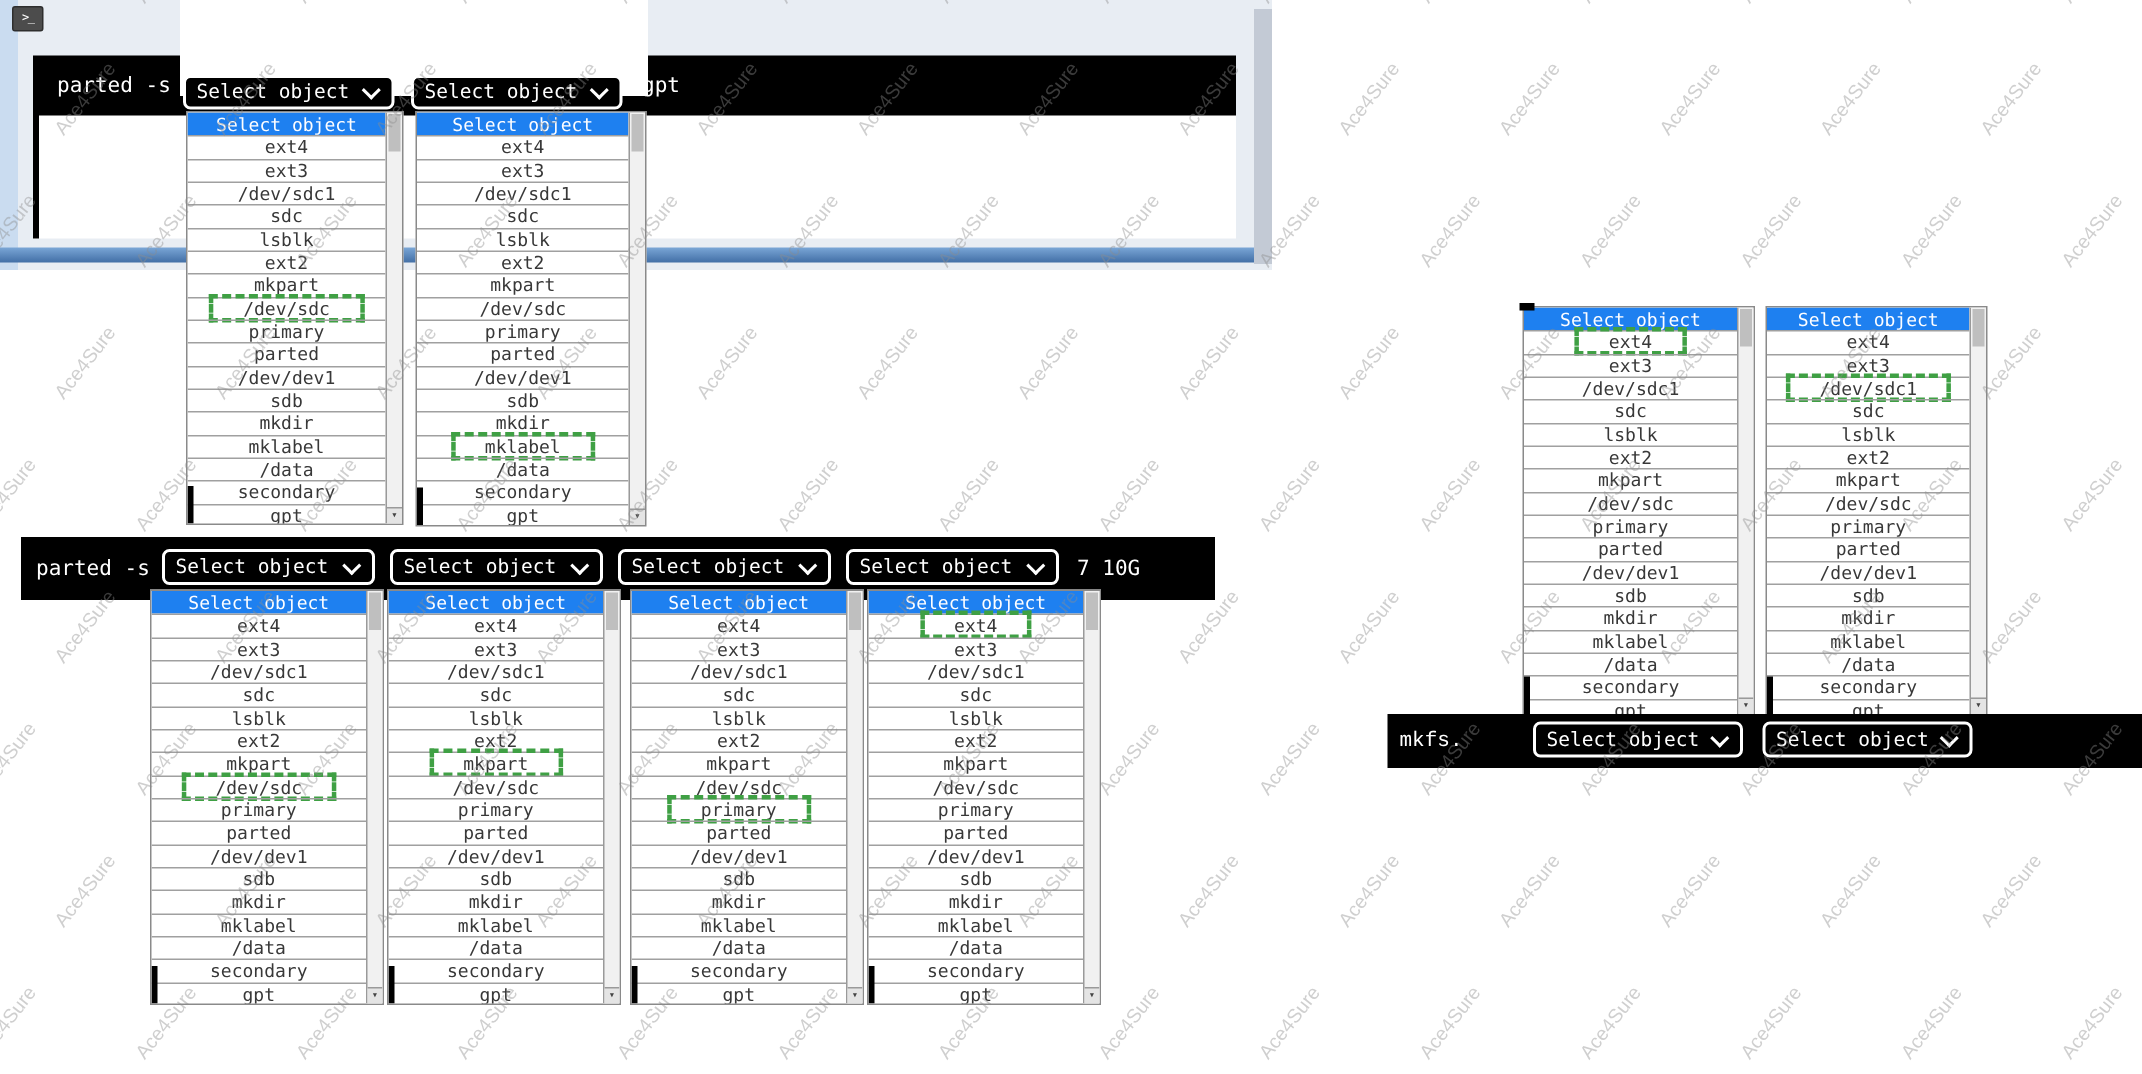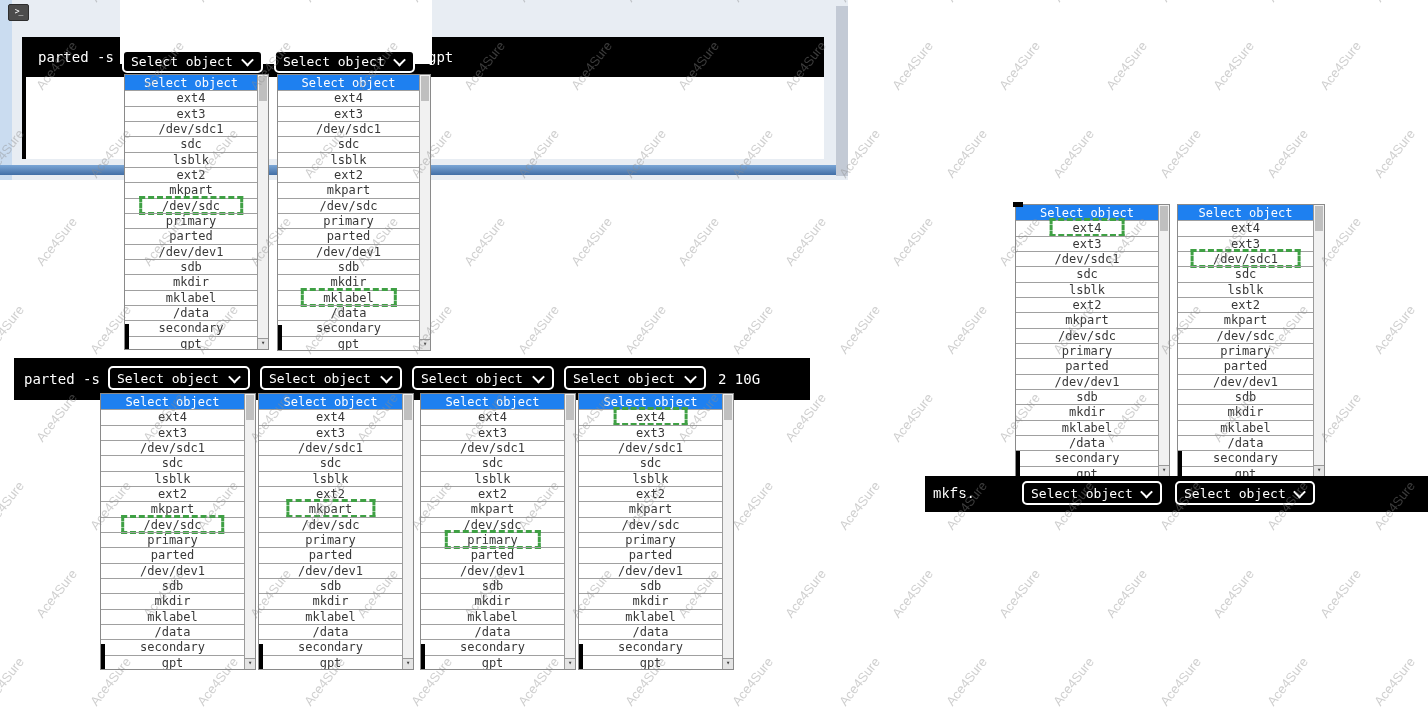--- a/index.html
+++ b/index.html
@@ -126,21 +126,21 @@
     </div>
   <div class="sb">
     <div class="thumb"></div>
     <div class="dn">▾</div>
   </div>
   <div class="corner"></div>
 </div>
 
 <div class="abs bar" style="left:14px;top:358px;width:796px;height:42px;">
   <span class="pfx" style="margin-left:10px;">parted -s</span>
-  <span class="sfx" style="left:704px;">2 10G</span>
+  <span class="sfx" style="left:704px;">7 10G</span>
 </div>
 
 <div class="abs sel" style="left:108px;top:366px;width:142px;height:24px;">
   <span>Select object</span>
   <span class="chev"></span>
 </div>
 <div class="abs sel" style="left:260px;top:366px;width:142px;height:24px;">
   <span>Select object</span>
   <span class="chev"></span>
 </div>

